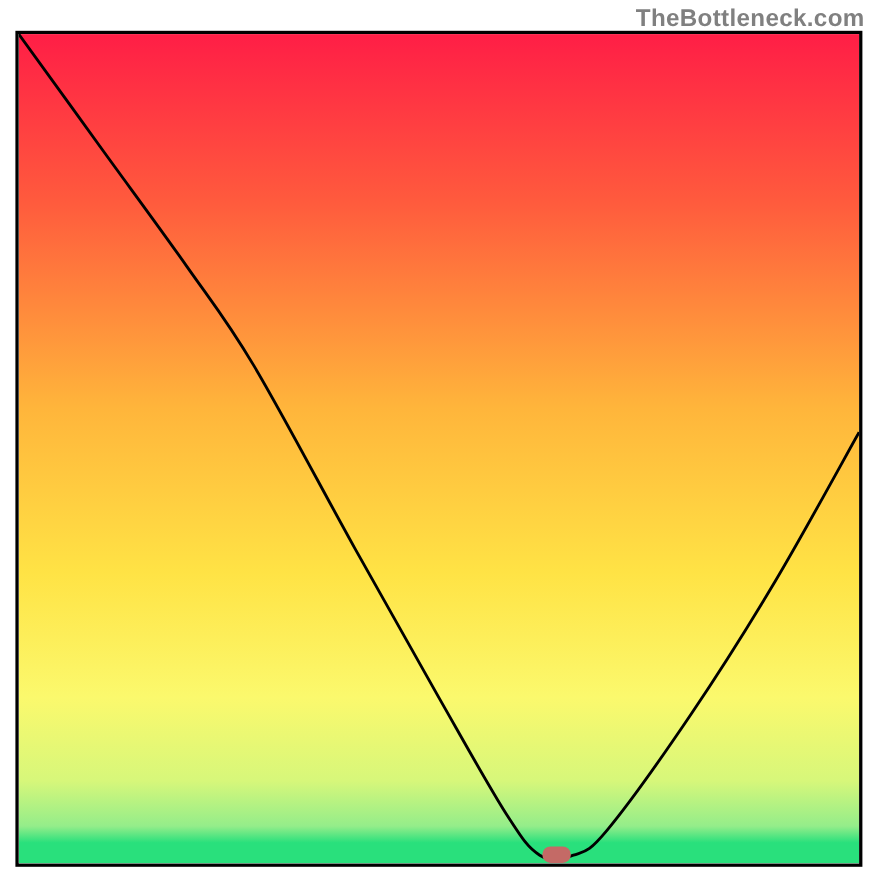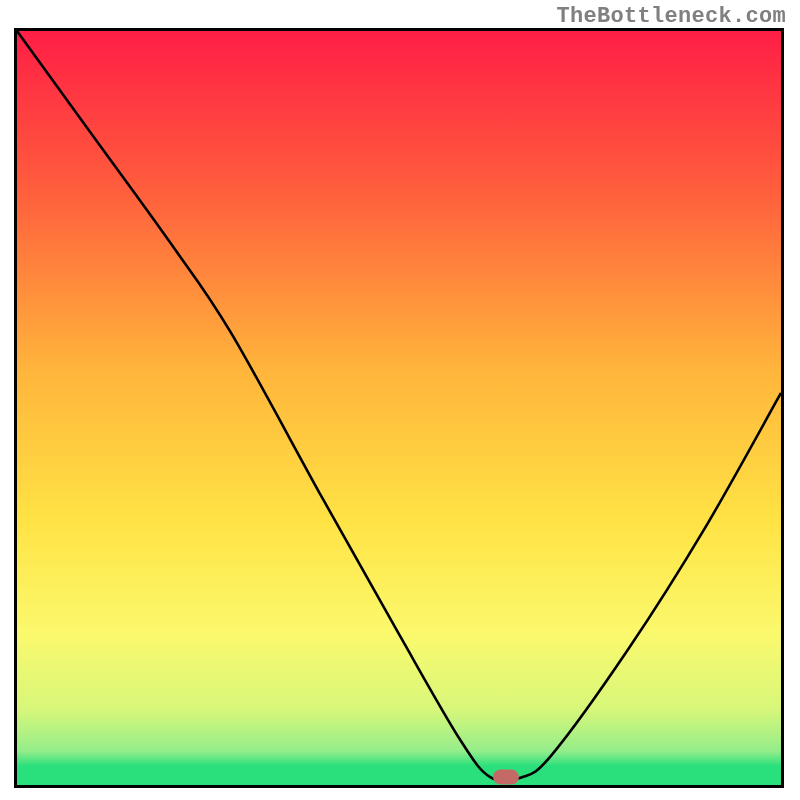--- a/index.html
+++ b/index.html
@@ -12,21 +12,20 @@
   }
   .watermark {
     position: absolute;
     top: 4px;
     right: 14px;
     font-size: 22px;
     font-weight: bold;
     color: #808080;
     letter-spacing: 0.3px;
     z-index: 10;
-    font-family: Liberation Mono, monospace;
   }
   .plot-frame {
     position: absolute;
     left: 14px;
     top: 28px;
     width: 770px;
     height: 760px;
     border: 3px solid #000000;
     box-sizing: border-box;
     overflow: hidden;

